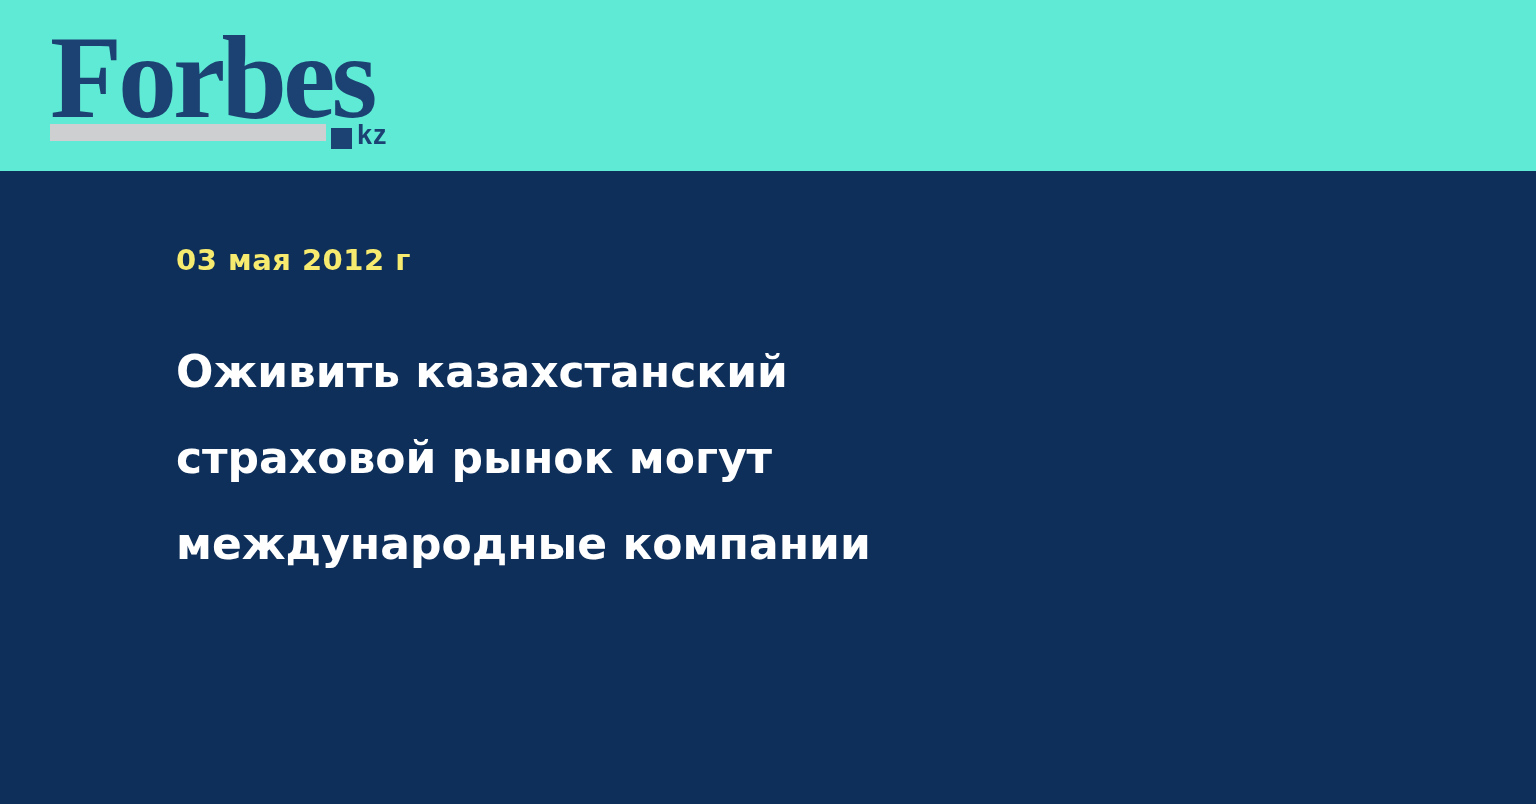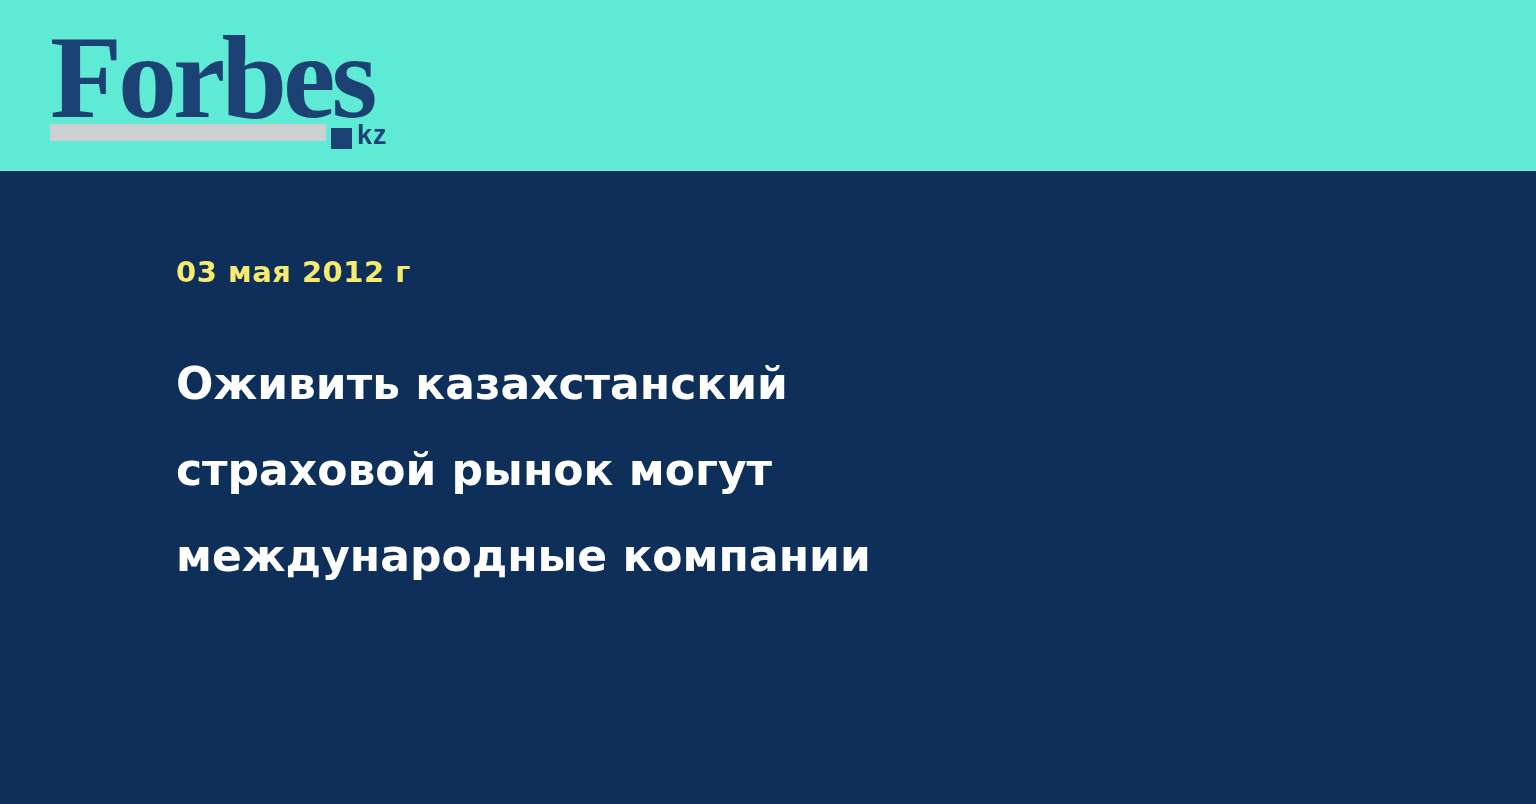--- a/index.html
+++ b/index.html
@@ -105,21 +105,21 @@
     width: 1180px;
   }
 
   .article-date {
     font-family: "DejaVu Sans", "Liberation Sans", sans-serif;
     font-weight: 700;
     font-size: 29px;
     line-height: 34px;
     letter-spacing: 0.5px;
     color: #f7eb6f;
-    margin: 12px 0 52px 0;
+    margin: 0 0 52px 0;
     white-space: nowrap;
   }
 
   .article-title {
     margin: 0;
     font-family: "DejaVu Sans", "Liberation Sans", sans-serif;
     font-weight: 700;
     font-size: 44px;
     line-height: 86px;
     letter-spacing: 0px;

